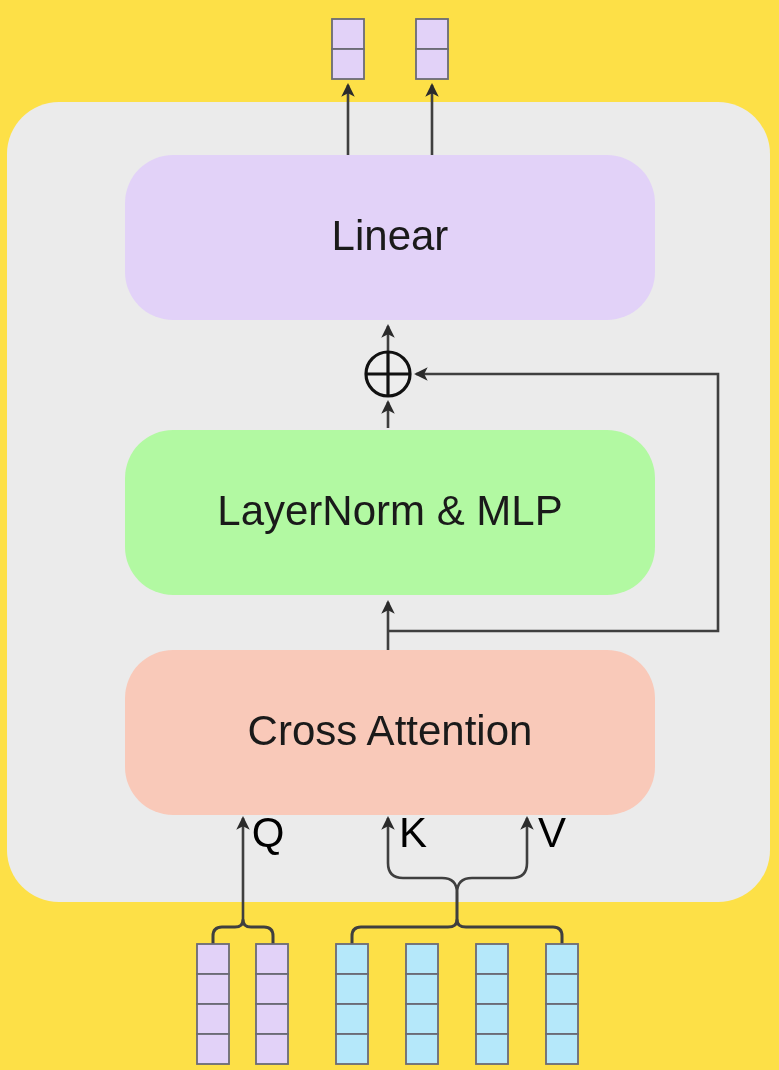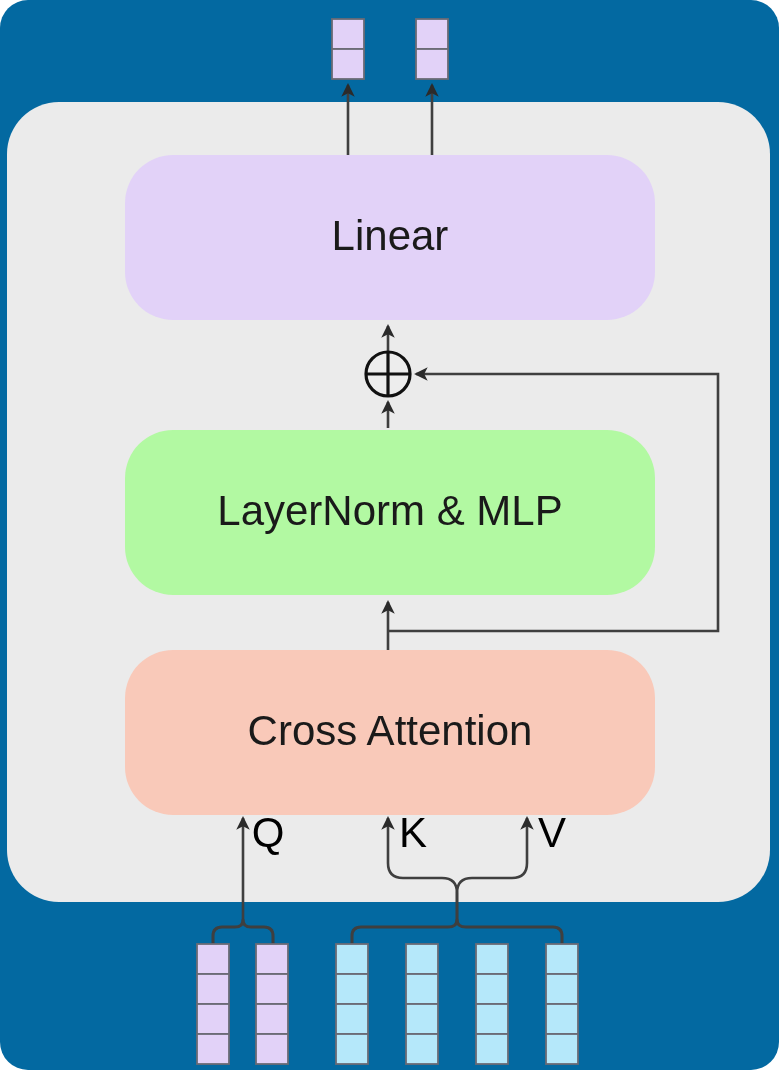--- a/index.html
+++ b/index.html
@@ -8,23 +8,22 @@
     padding: 0;
     background: #ffffff;
   }
   body {
     font-family: "Liberation Sans", "DejaVu Sans", sans-serif;
   }
   #diagram-root {
     position: relative;
     width: 779px;
     height: 1070px;
-    background: #0369a1;
+    background: #fde047;
     overflow: hidden;
-    border-radius: 28px;
   }
   #diagram-svg {
     position: absolute;
     top: 0;
     left: 0;
     width: 779px;
     height: 1070px;
   }
   .box-label {
     font-family: "Liberation Sans", "DejaVu Sans", sans-serif;

